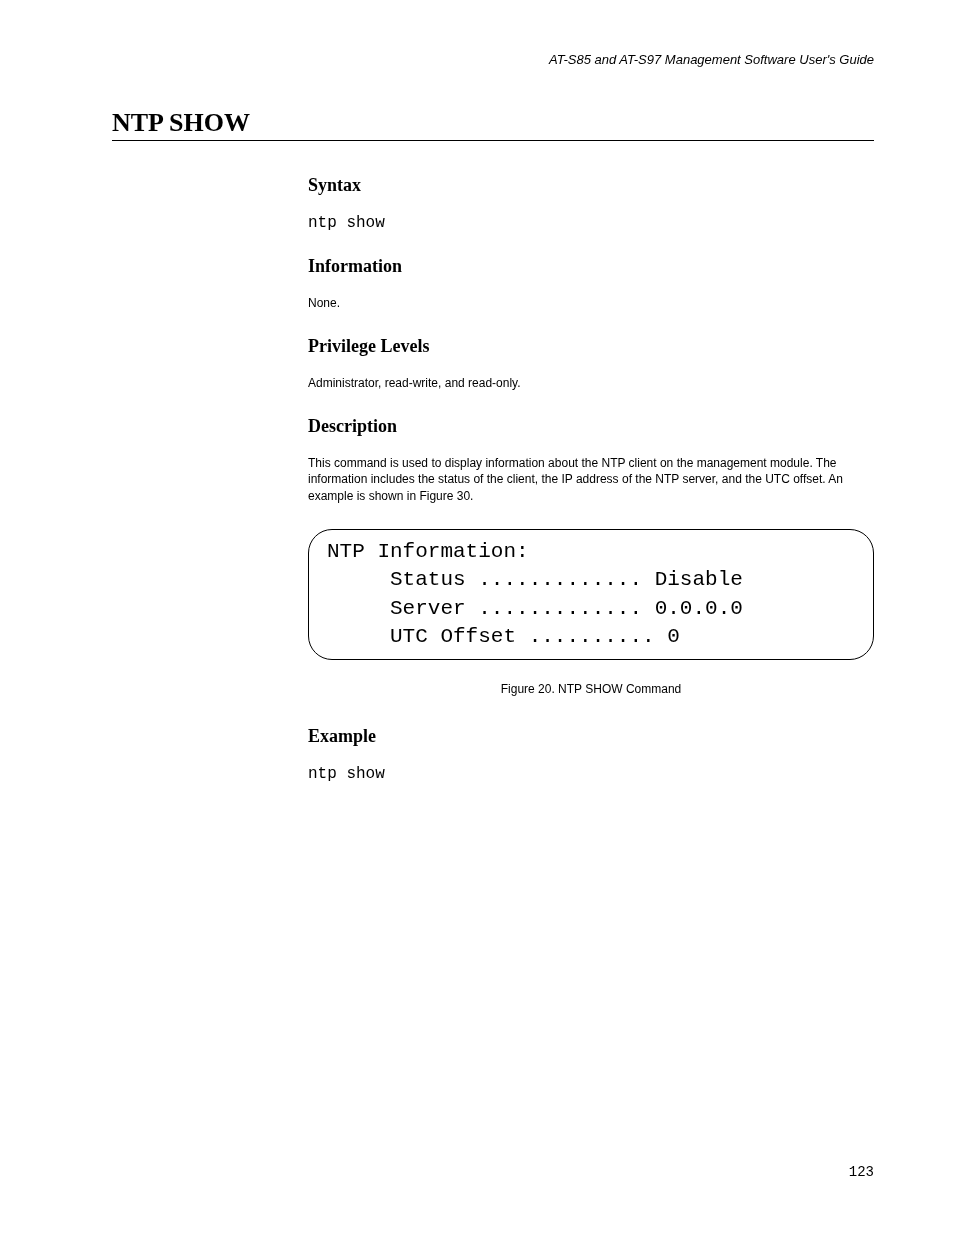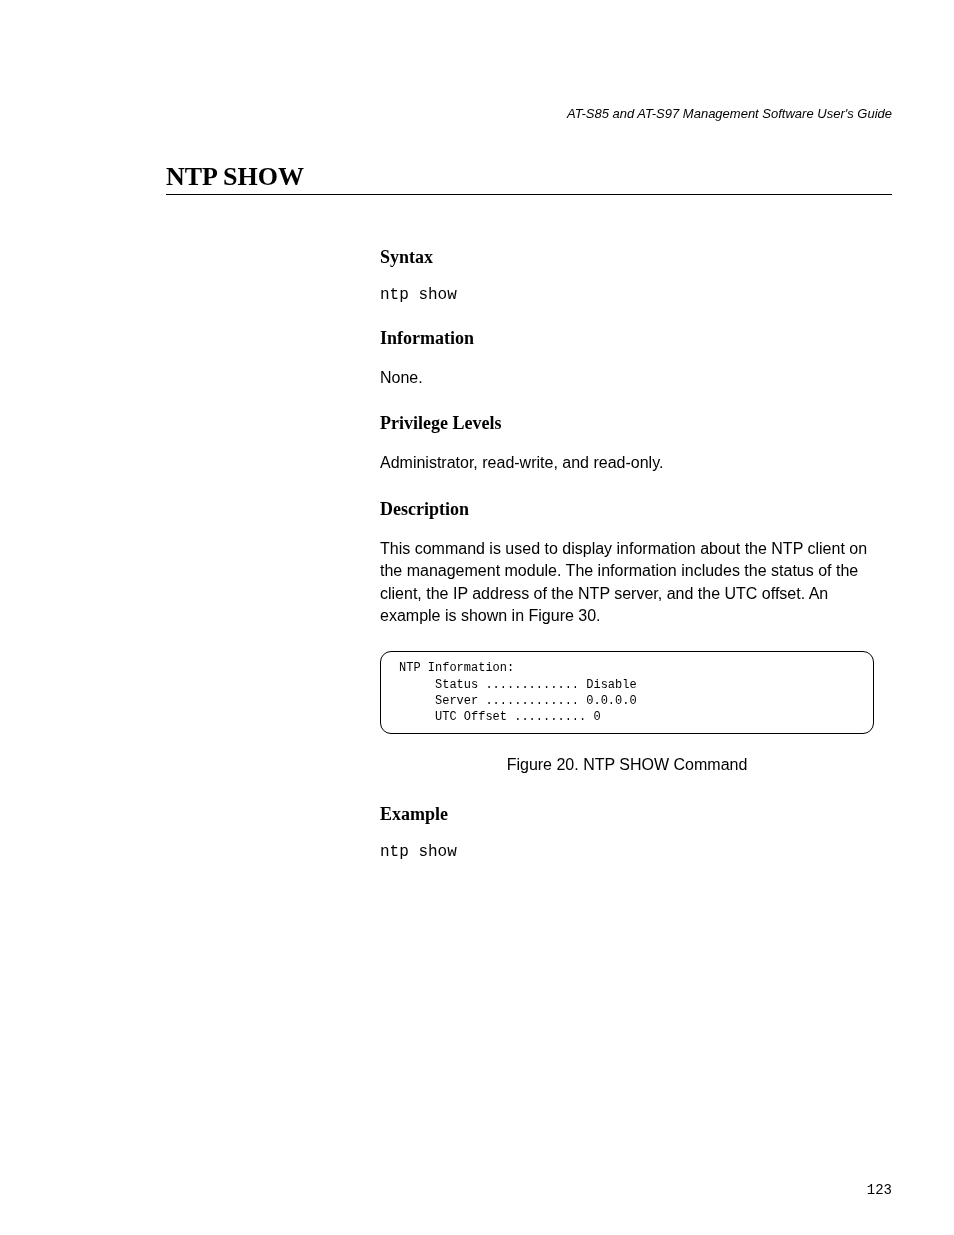--- a/index.html
+++ b/index.html
@@ -1,16 +1,16 @@
 <!DOCTYPE html>
 <html><head>
   <meta charset="utf-8">
   <style>
     * {
-      margin: 18px;
+      margin: 0;
       padding: 0;
       box-sizing: border-box;
     }
     body {
       width: 954px;
       height: 1235px;
       background: #ffffff;
       font-family: Arial, Helvetica, sans-serif;
       color: #000000;
       position: relative;
@@ -50,38 +50,38 @@
       font-weight: bold;
       margin-bottom: 18px;
     }
     .code-line {
       font-family: 'Courier New', Courier, monospace;
       font-size: 16px;
       margin-bottom: 24px;
     }
     .body-text {
       font-family: Arial, sans-serif;
-      font-size: 16px;
+      font-size: 12px;
       line-height: 1.4;
       margin-bottom: 24px;
     }
     .figure-box {
       border: 1px solid #000;
-      border-radius: 11px;
+      border-radius: 24px;
       padding: 8px 18px;
       font-family: 'Courier New', Courier, monospace;
-      font-size: 12px;
+      font-size: 21px;
       white-space: pre;
       line-height: 1.35;
       margin-bottom: 22px;
     }
     .figure-caption {
       text-align: center;
       font-family: Arial, sans-serif;
-      font-size: 16px;
+      font-size: 12px;
       margin-bottom: 30px;
     }
     .page-number {
       position: absolute;
       bottom: 55px;
       right: 80px;
       font-size: 14px;
       font-family: Liberation Mono, monospace;
     }
   </style>

